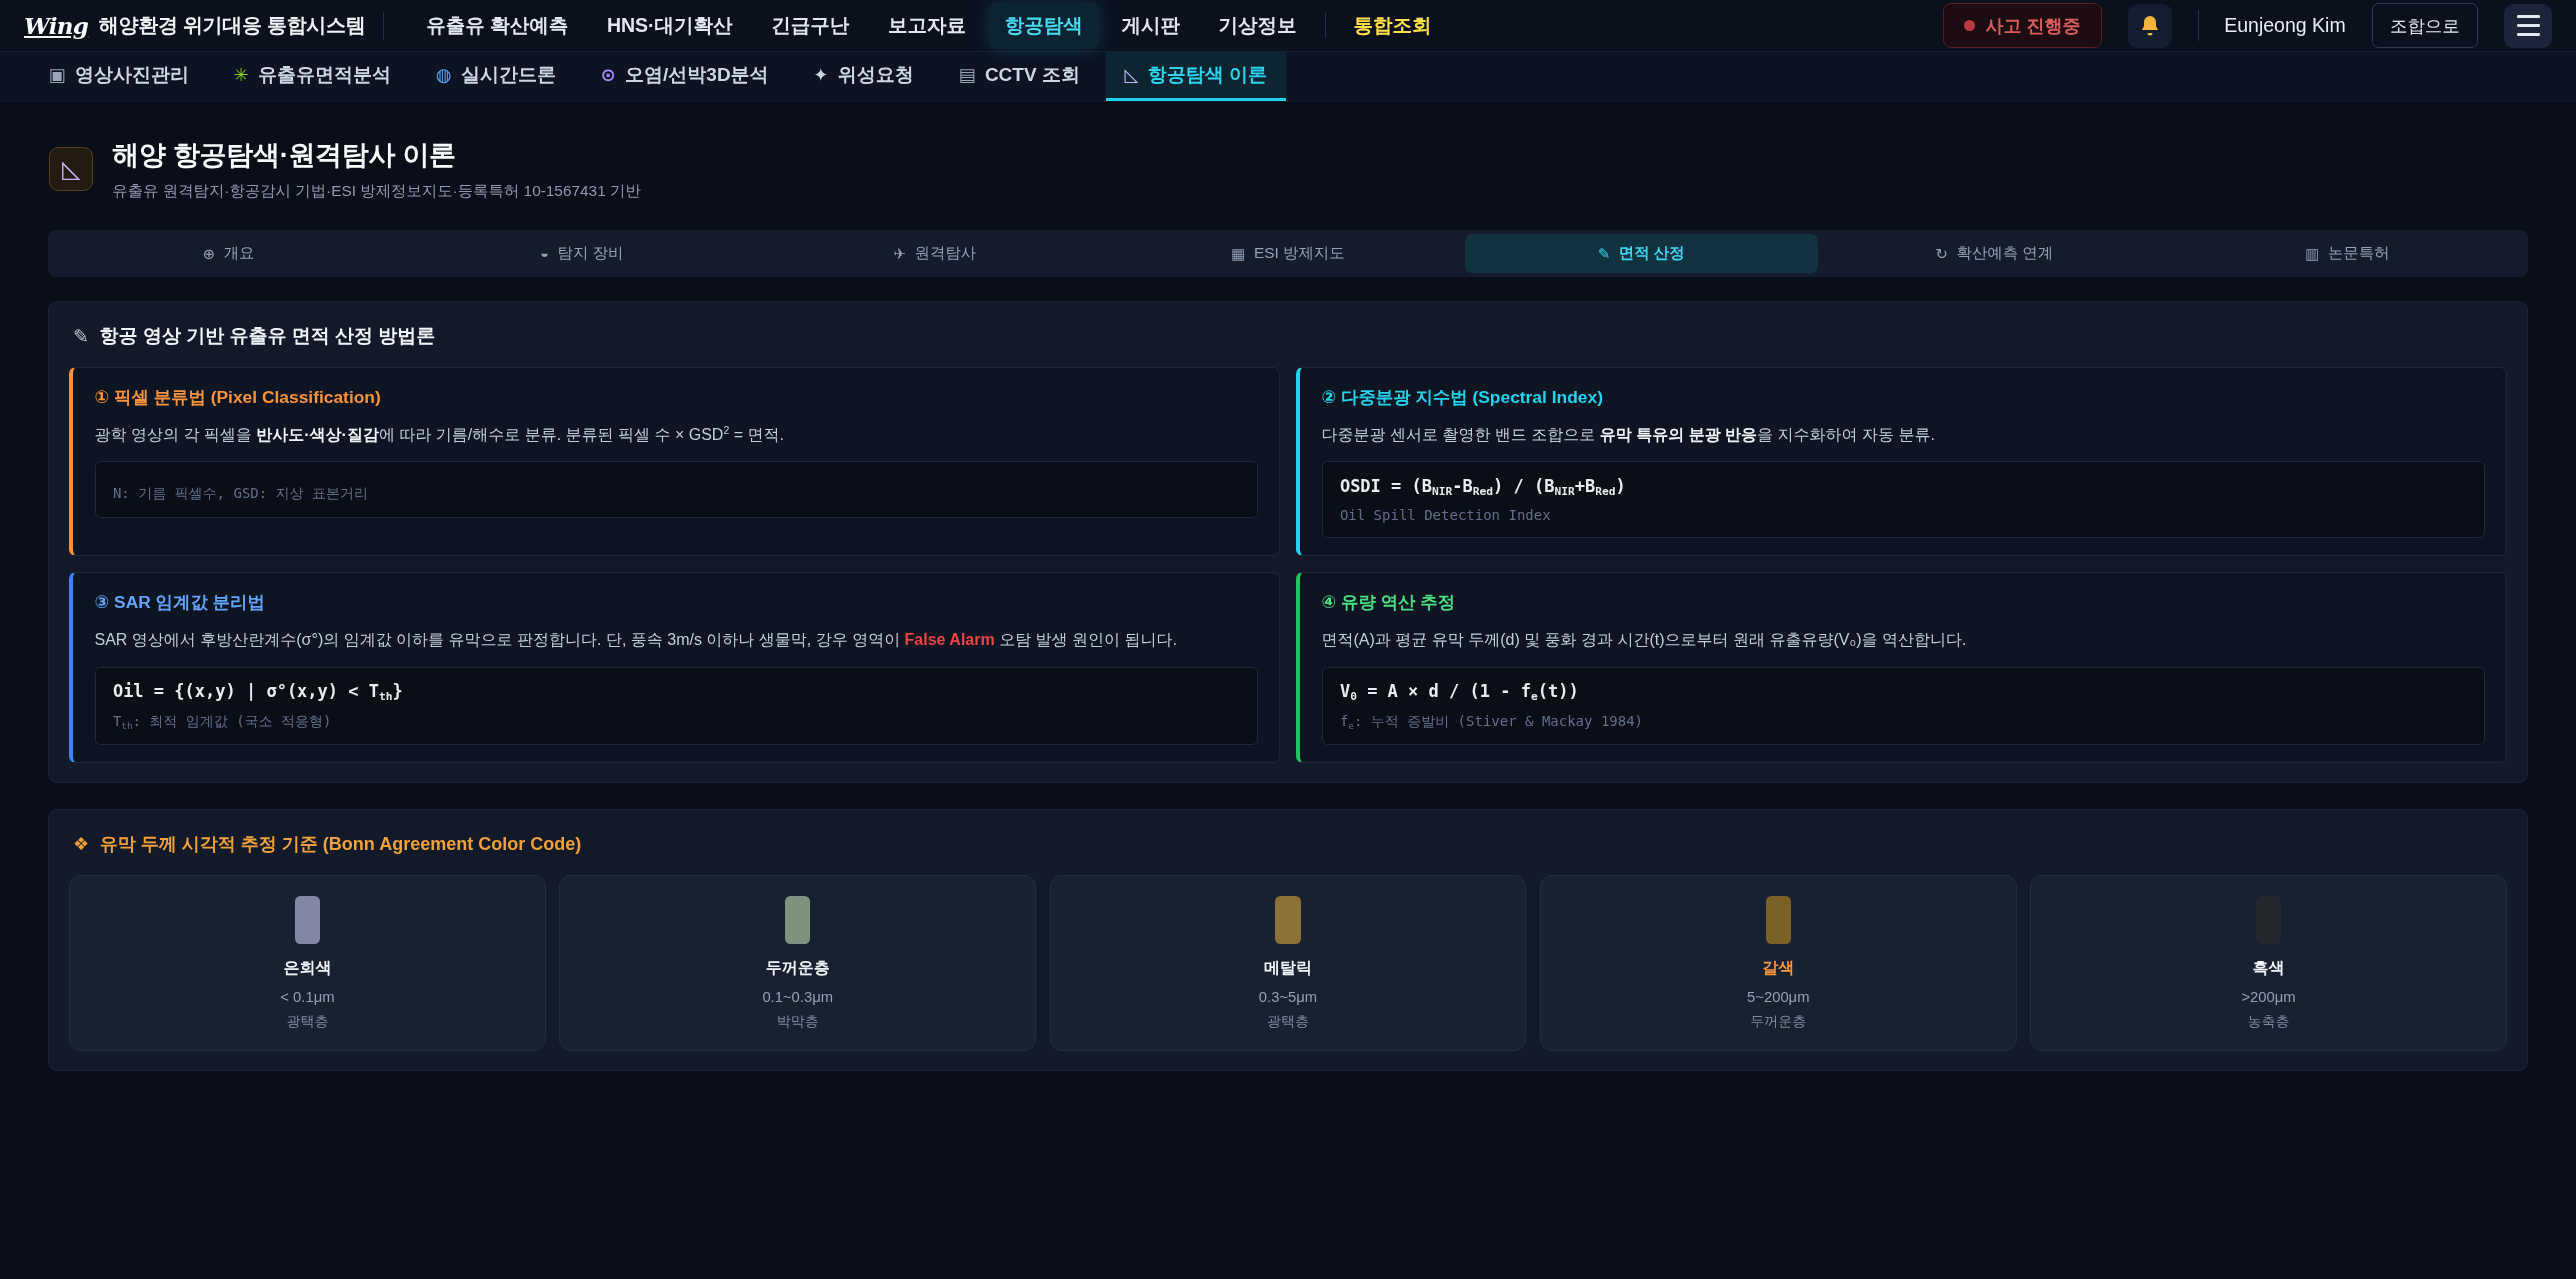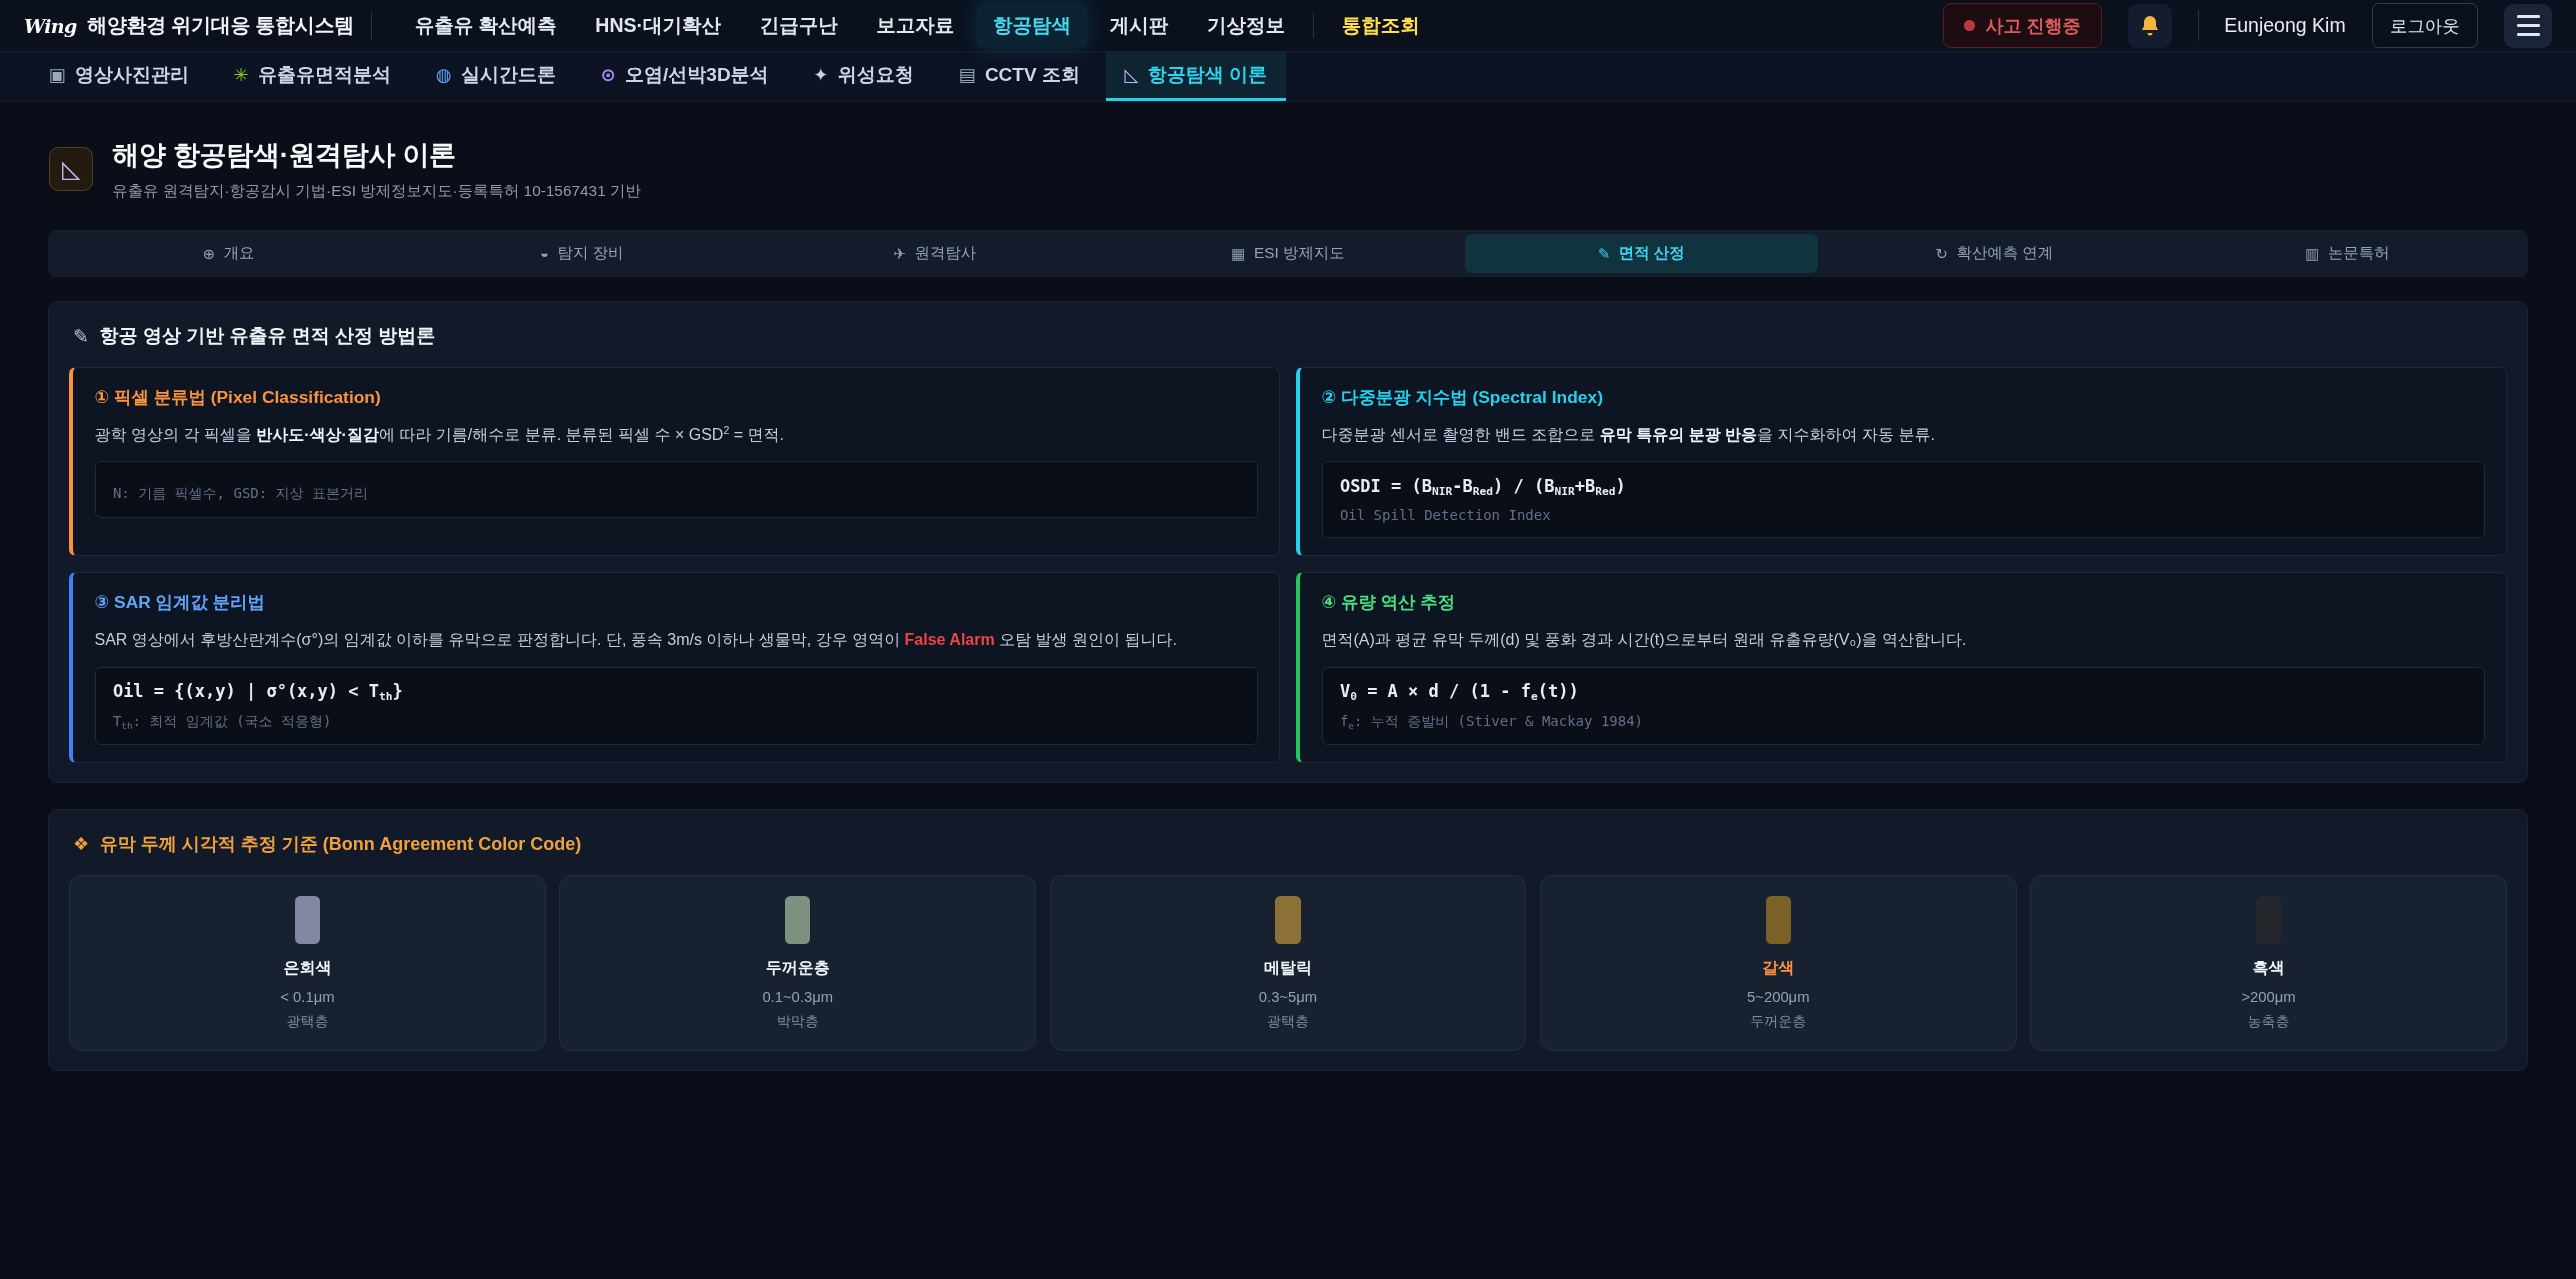--- a/index.html
+++ b/index.html
@@ -6,22 +6,22 @@
   html,body { background:#070b13; }
   body {
     width:2576px; height:1279px; overflow:hidden;
     font-family:"Liberation Sans","DejaVu Sans",sans-serif;
     color:#e2e8f0; background:#0a0e18;
   }
   
   .header { height:52px; display:flex; align-items:center; gap:17.4px;
     padding:0 24px; background:#0b101d; border-bottom:0.7px solid #161e2d; }
   .logo-wrap { display:flex; align-items:center; gap:10.7px; }
-  .logo { font-size:19px; font-style:italic; font-weight:800; color:#f8fafc;
-    font-family:"DejaVu Serif",serif; letter-spacing:-0.7px; }
+  .logo { font-size:23px; font-style:italic; font-weight:800; color:#f8fafc;
+    font-family:"DejaVu Serif",serif; letter-spacing:-0.7px;text-decoration:underline; }
   .app-title { font-size:20px; font-weight:800; color:#f1f5f9; letter-spacing:-0.3px; }
   .hdr-divider { width:0.7px; height:28px; background:#273147; }
   .nav { display:flex; align-items:center; gap:6.7px; margin-left:9.4px; }
   .nav-item { font-size:19.5px; font-weight:700; color:#e2e8f0; padding:9.4px 16px;
     border-radius:6.7px; cursor:pointer; white-space:nowrap; }
   .nav-item.active { color:#4bd9f2; background:rgba(34,211,238,0.10);
     box-shadow:0 0 20px rgba(34,211,238,0.18); }
   .nav-item.accent { color:#fde047; }
   .nav-sep { width:0.7px; height:25.5px; background:#273147; margin:0 5.4px; }
   .header-right { margin-left:auto; display:flex; align-items:center; gap:26px; }
@@ -121,21 +121,21 @@
       <span>사고 진행중</span>
     </div>
     <div class="icon-btn">
       <svg width="24" height="24" viewBox="0 0 24 24" fill="#f2b43c">
         <path d="M12 2a6 6 0 0 0-6 6v4l-2 4h16l-2-4V8a6 6 0 0 0-6-6z"></path>
         <path d="M9.5 19a2.5 2.5 0 0 0 5 0z"></path>
       </svg>
     </div>
     <div class="vline"></div>
     <span class="user-name">Eunjeong Kim</span>
-    <button class="logout-btn">로그아웃</button>
+    <button class="logout-btn">조합으로</button>
     <div class="menu-btn">
       <span class="menu-bar"></span>
       <span class="menu-bar"></span>
       <span class="menu-bar"></span>
     </div>
   </div>
 </header>
 
 <nav class="subnav" id="subnav">
     <div class="subnav-item">

